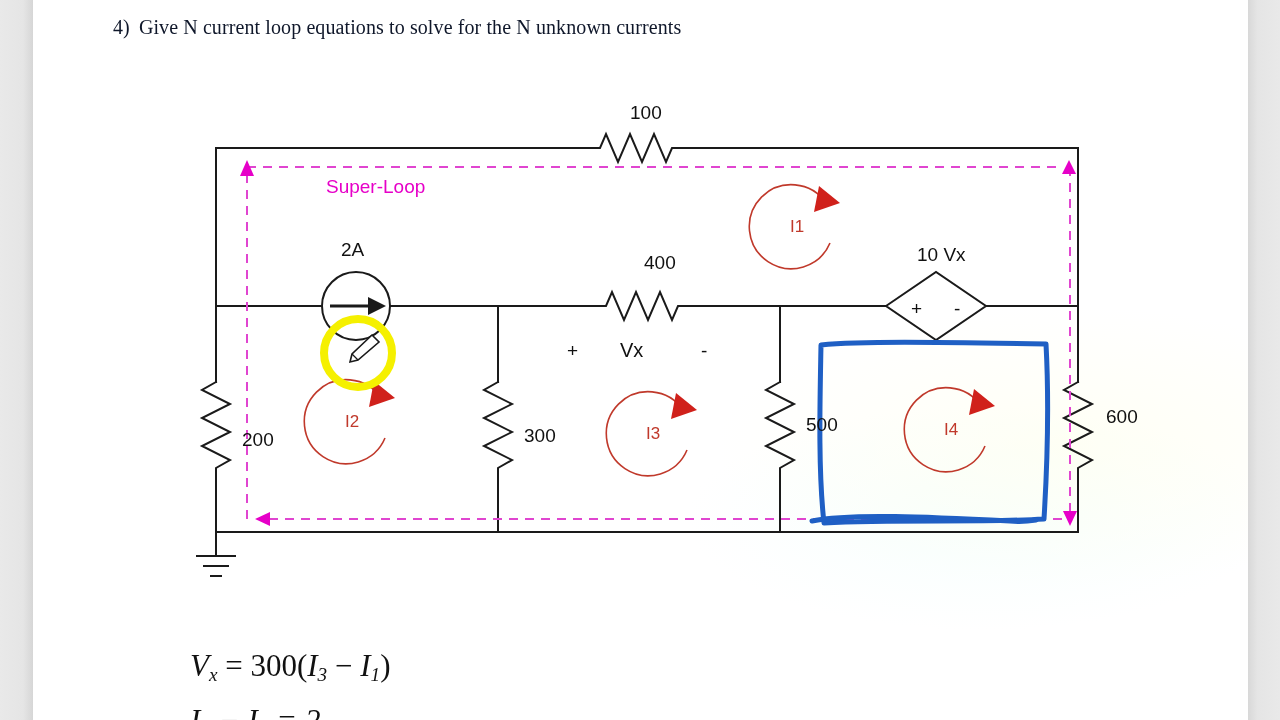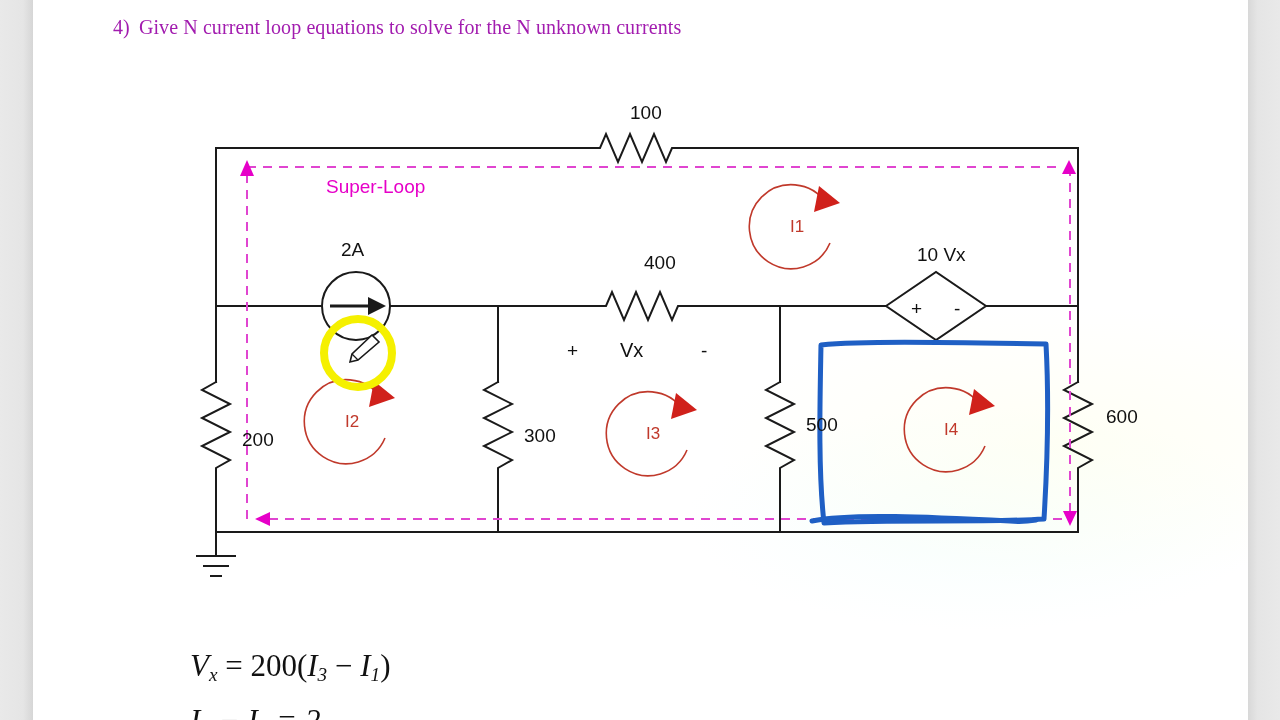--- a/index.html
+++ b/index.html
@@ -47,21 +47,21 @@
       radial-gradient(ellipse 500px 200px at 85% 62%, rgba(255,255,236,0.55), rgba(255,255,255,0) 70%),
       radial-gradient(ellipse 420px 160px at 78% 72%, rgba(240,255,252,0.5), rgba(255,255,255,0) 70%);
     pointer-events: none;
   }
   .prompt {
     position: absolute;
     left: 113px;
     top: 16px;
     font-family: "Liberation Serif", serif;
     font-size: 20px;
-    color: #a21caf;
+    color: #0f172a;
     white-space: nowrap;
     letter-spacing: 0.1px;
   }
   .prompt .num { margin-right: 9px; }
 
   #circuit-svg {
     position: absolute;
     left: 0;
     top: 0;
   }
@@ -227,18 +227,18 @@
     <text x="911" y="315" font-size="19" font-family="Liberation Sans, sans-serif" fill="#111">+</text>
     <text x="954" y="315" font-size="19" font-family="Liberation Sans, sans-serif" fill="#111">-</text>
 
     <text x="567" y="357" font-size="19" font-family="Liberation Sans, sans-serif" fill="#111">+</text>
     <text x="620" y="357" font-size="20" font-family="Liberation Sans, sans-serif" fill="#111">Vx</text>
     <text x="701" y="357" font-size="19" font-family="Liberation Sans, sans-serif" fill="#111">-</text>
   </svg>
 
   <div class="eq-block">
     <div class="eq-line">
-      <span>V</span><sub>x</sub><span class="up"> = 200(</span><span>I</span><sub>3</sub><span class="up"> − </span><span>I</span><sub>1</sub><span class="up">)</span>
+      <span>V</span><sub>x</sub><span class="up"> = 300(</span><span>I</span><sub>3</sub><span class="up"> − </span><span>I</span><sub>1</sub><span class="up">)</span>
     </div>
     <div class="eq-line clipped">I₂ − I₁ = 2</div>
   </div>
 
 </div>
 
 </body></html>

